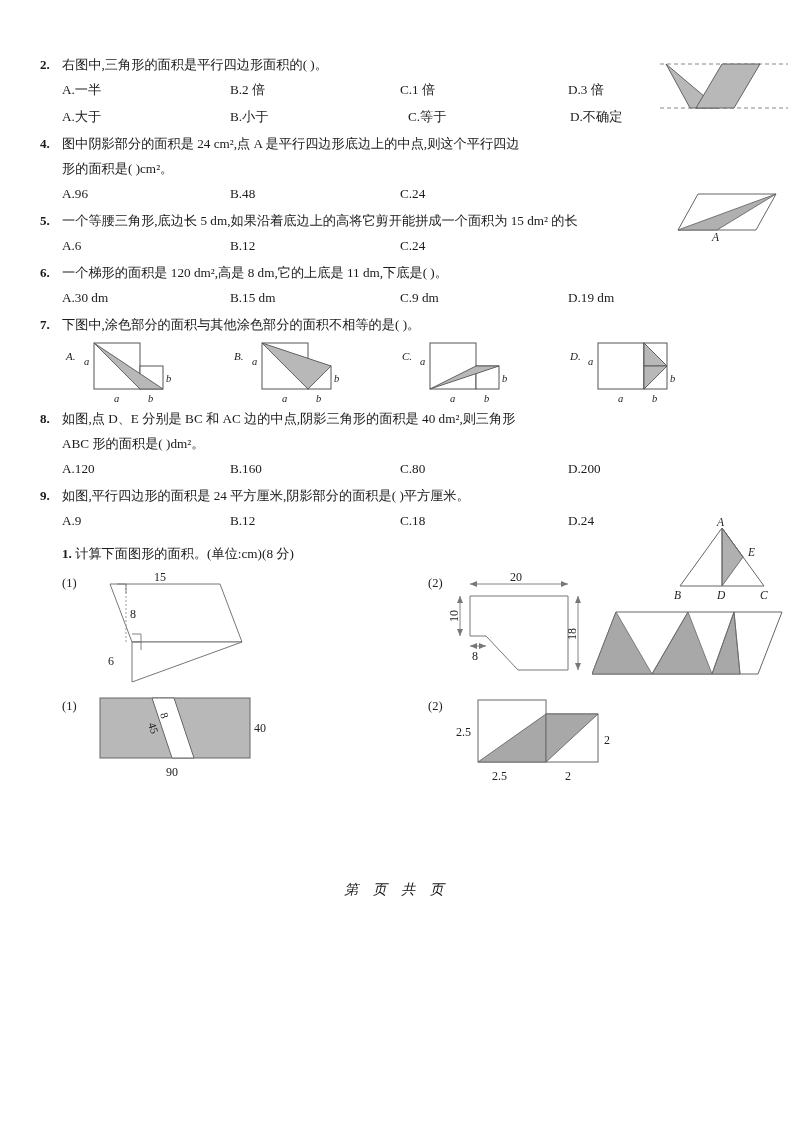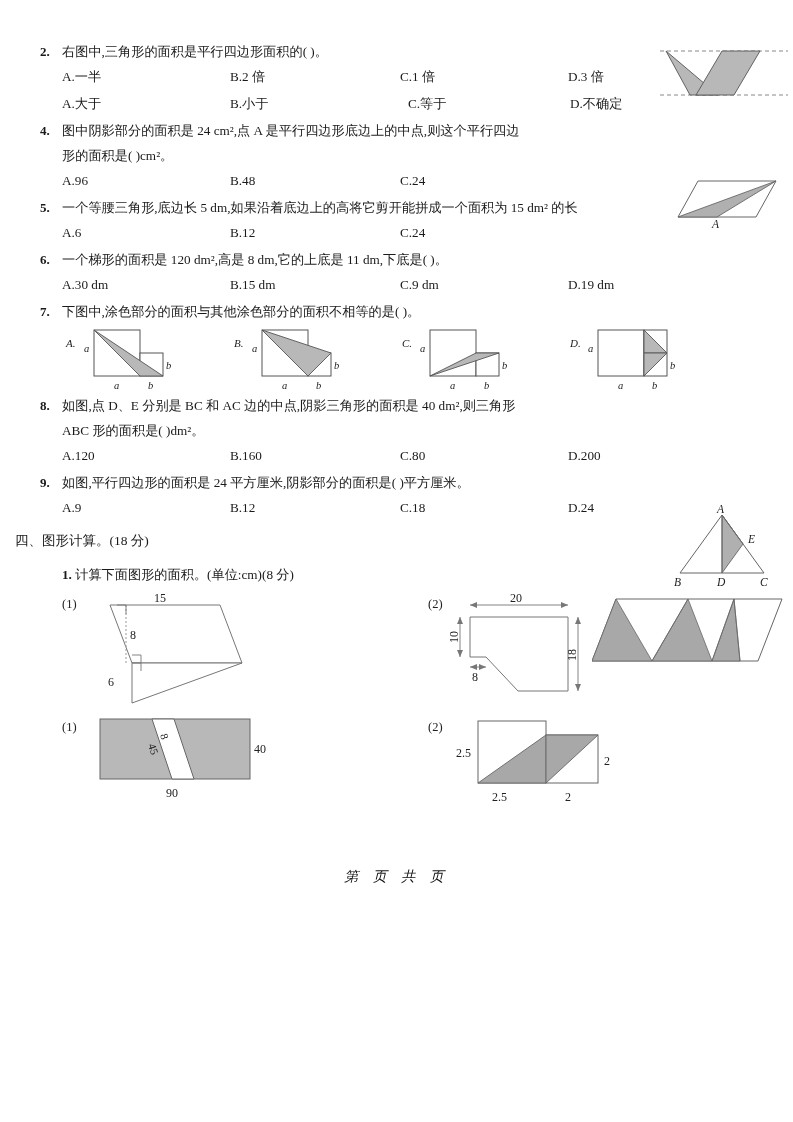--- a/index.html
+++ b/index.html
@@ -10,21 +10,21 @@
   body {
     width: 793px;
     height: 1122px;
     position: relative;
     font-family: "Liberation Serif", "DejaVu Serif", serif;
     color: #1a1a1a;
     overflow: hidden;
   }
   .page {
     position: absolute;
-    left: 0; top: 3px;
+    left: 0; top: 16px;
     width: 793px;
     height: 901px;
   }
   .content {
     position: absolute;
     left: 40px;
     top: 36px;
     width: 715px;
   }
   .q {
@@ -237,21 +237,20 @@
         <span class="qnum">9.</span><span>如图,平行四边形的面积是 24 平方厘米,阴影部分的面积是(       )平方厘米。</span>
       </div>
       <div class="opts">
         <span class="opt op-a">A.9</span>
         <span class="opt op-b">B.12</span>
         <span class="opt op-c">C.18</span>
         <span class="opt op-d">D.24</span>
       </div>
     </div>
 
-    <div class="sec-head" style="margin-left:-25px; margin-top:8px">四、图形计算。(18 分)</div>
 
     <div class="sub-q" style="margin-top:8px">
       <span>1.</span>
       <span class="txt">计算下面图形的面积。(单位:cm)(8 分)</span>
     </div>
 
     <div style="position:relative; height:120px; margin-top:4px">
 
       <div class="fig" style="left:22px; top:0">
         <svg width="210" height="118" viewBox="0 0 210 118">

